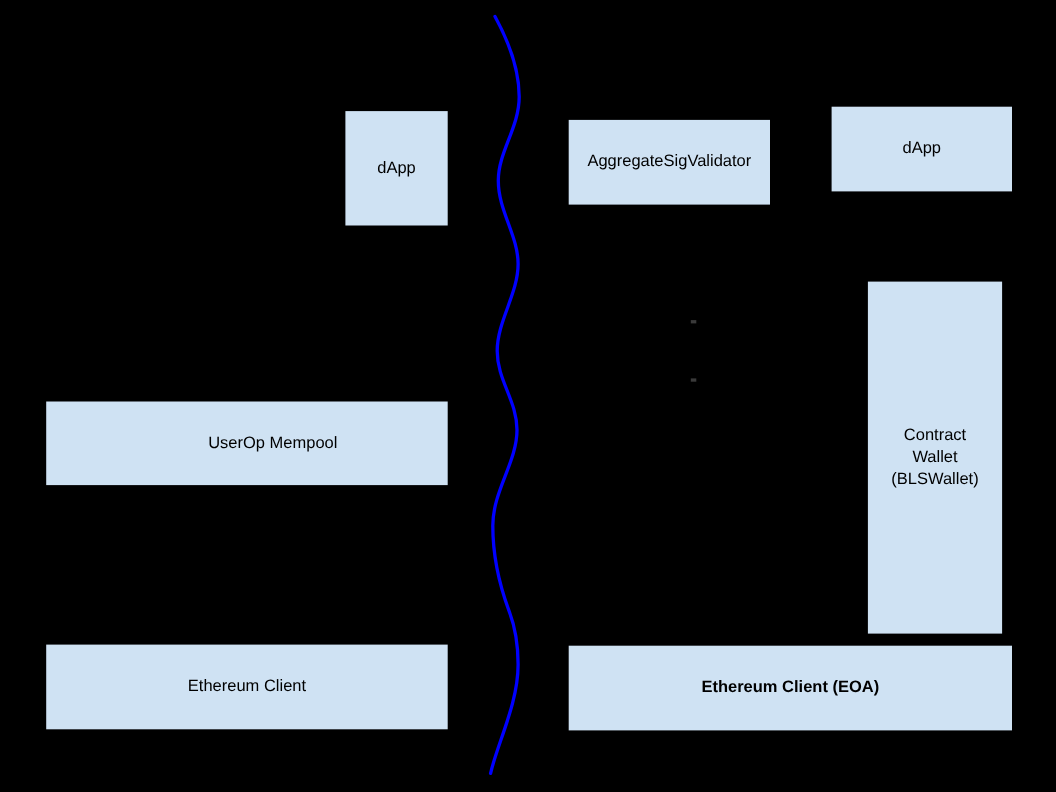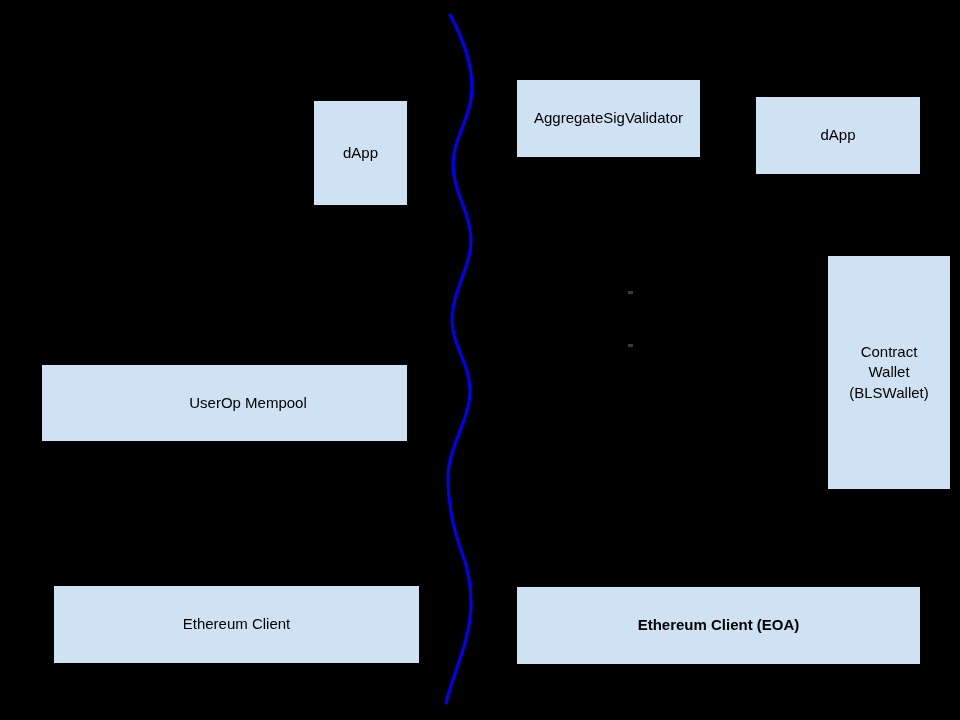--- a/index.html
+++ b/index.html
@@ -47,25 +47,25 @@
   .tick {
     position: absolute;
     width: 5px;
     height: 3px;
     background: #3a3a3a;
   }
   
   .box-user          { left: 42px;  top: 101px; width: 92px;  height: 104px; }
   .box-dapp-left     { left: 314px; top: 101px; width: 93px;  height: 104px; }
   .box-mempool       { left: 42px;  top: 365px; width: 365px; height: 76px; padding-left: 47px;  }
-  .box-client-left   { left: 42px;  top: 586px; width: 365px; height: 77px; margin-left: 12px;  }
-  .box-validator     { left: 517px; top: 80px;  width: 183px; height: 77px;  }
+  .box-client-left   { left: 42px;  top: 586px; width: 365px; height: 77px;  }
+  .box-validator     { left: 517px; top: 109px;  width: 183px; height: 77px;  }
   .box-dapp-right    { left: 756px; top: 97px;  width: 164px; height: 77px;  }
   .box-entrypoint    { left: 516px; top: 257px; width: 116px; height: 267px; }
-  .box-wallet        { left: 828px; top: 256px; width: 122px; height: 233px; }
+  .box-wallet        { left: 789px; top: 256px; width: 122px; height: 320px; }
   .box-client-right  { left: 517px; top: 587px; width: 403px; height: 77px; font-weight: bold;  }
   .tick-upper { left: 628px; top: 291px; }
   .tick-lower { left: 628px; top: 344px; }
 </style>
 </head>
 <body>
 
 <div class="canvas">
 
   <svg class="divider-svg" viewBox="0 0 960 720" xmlns="http://www.w3.org/2000/svg">

